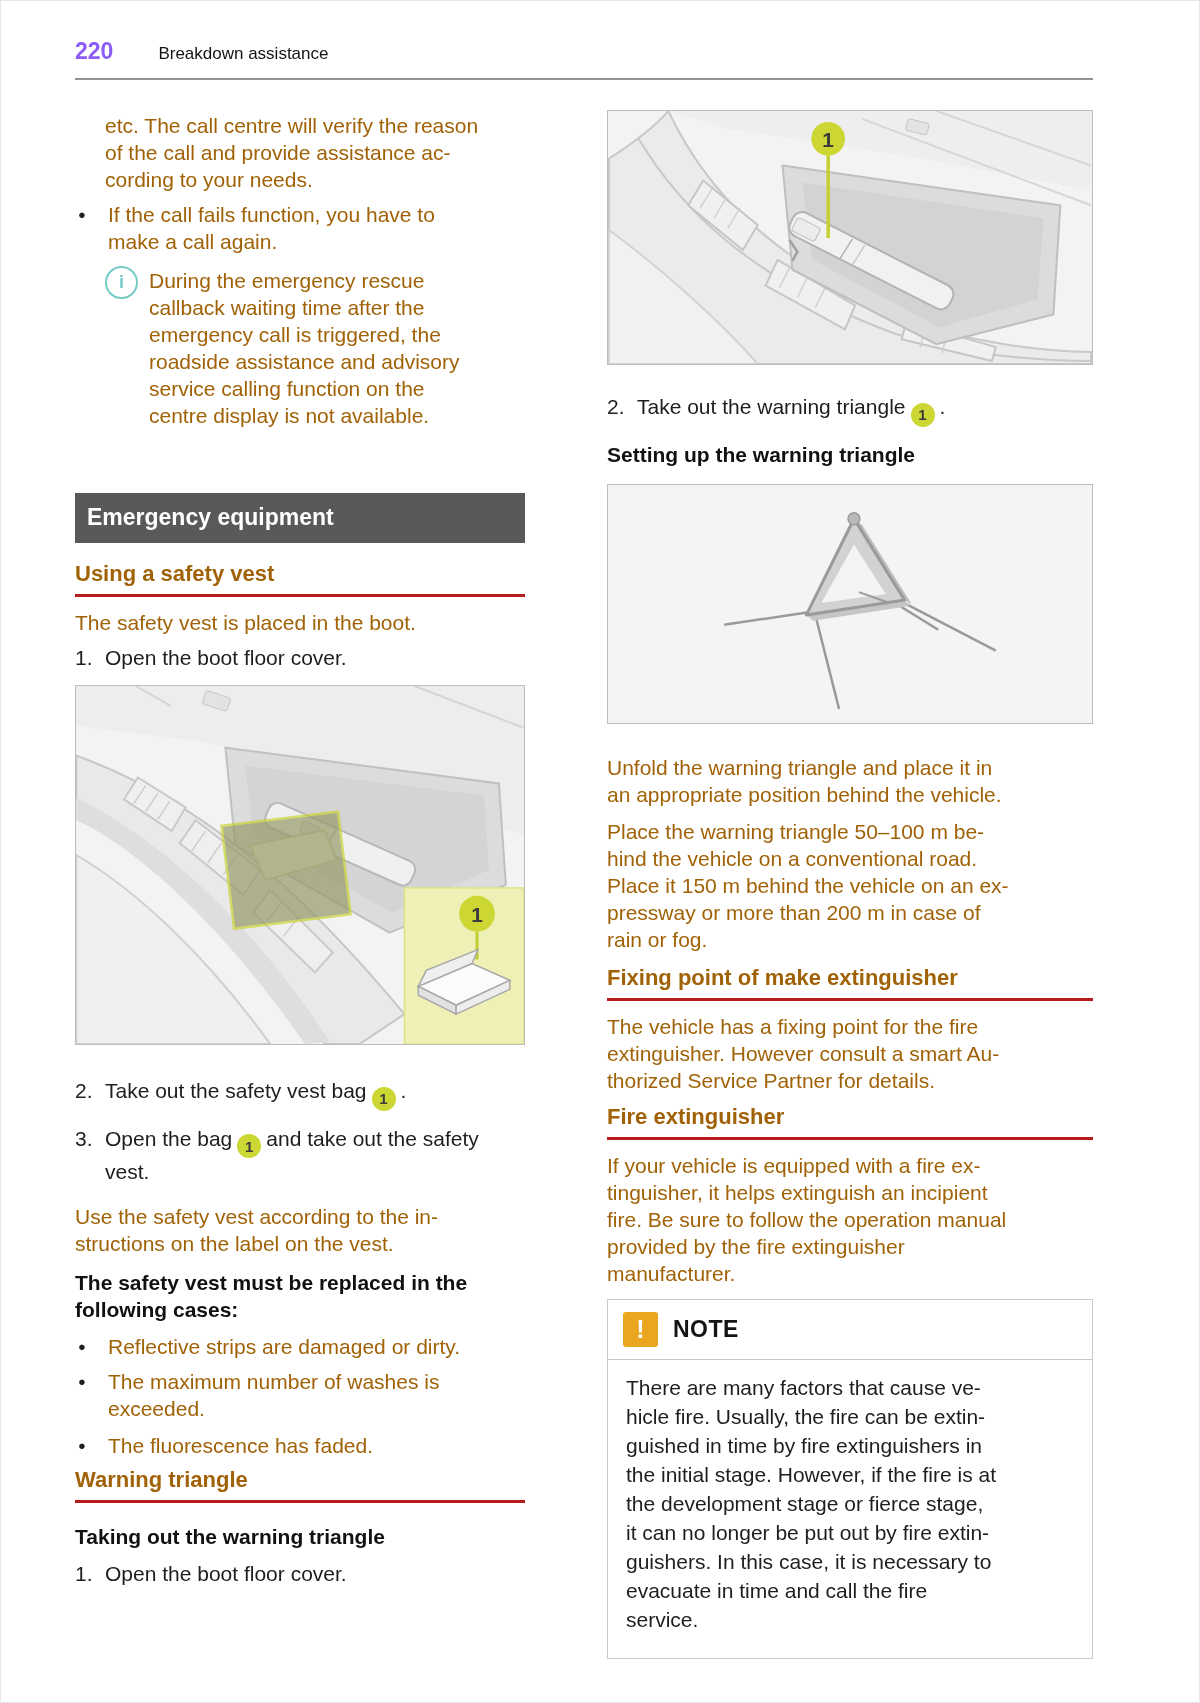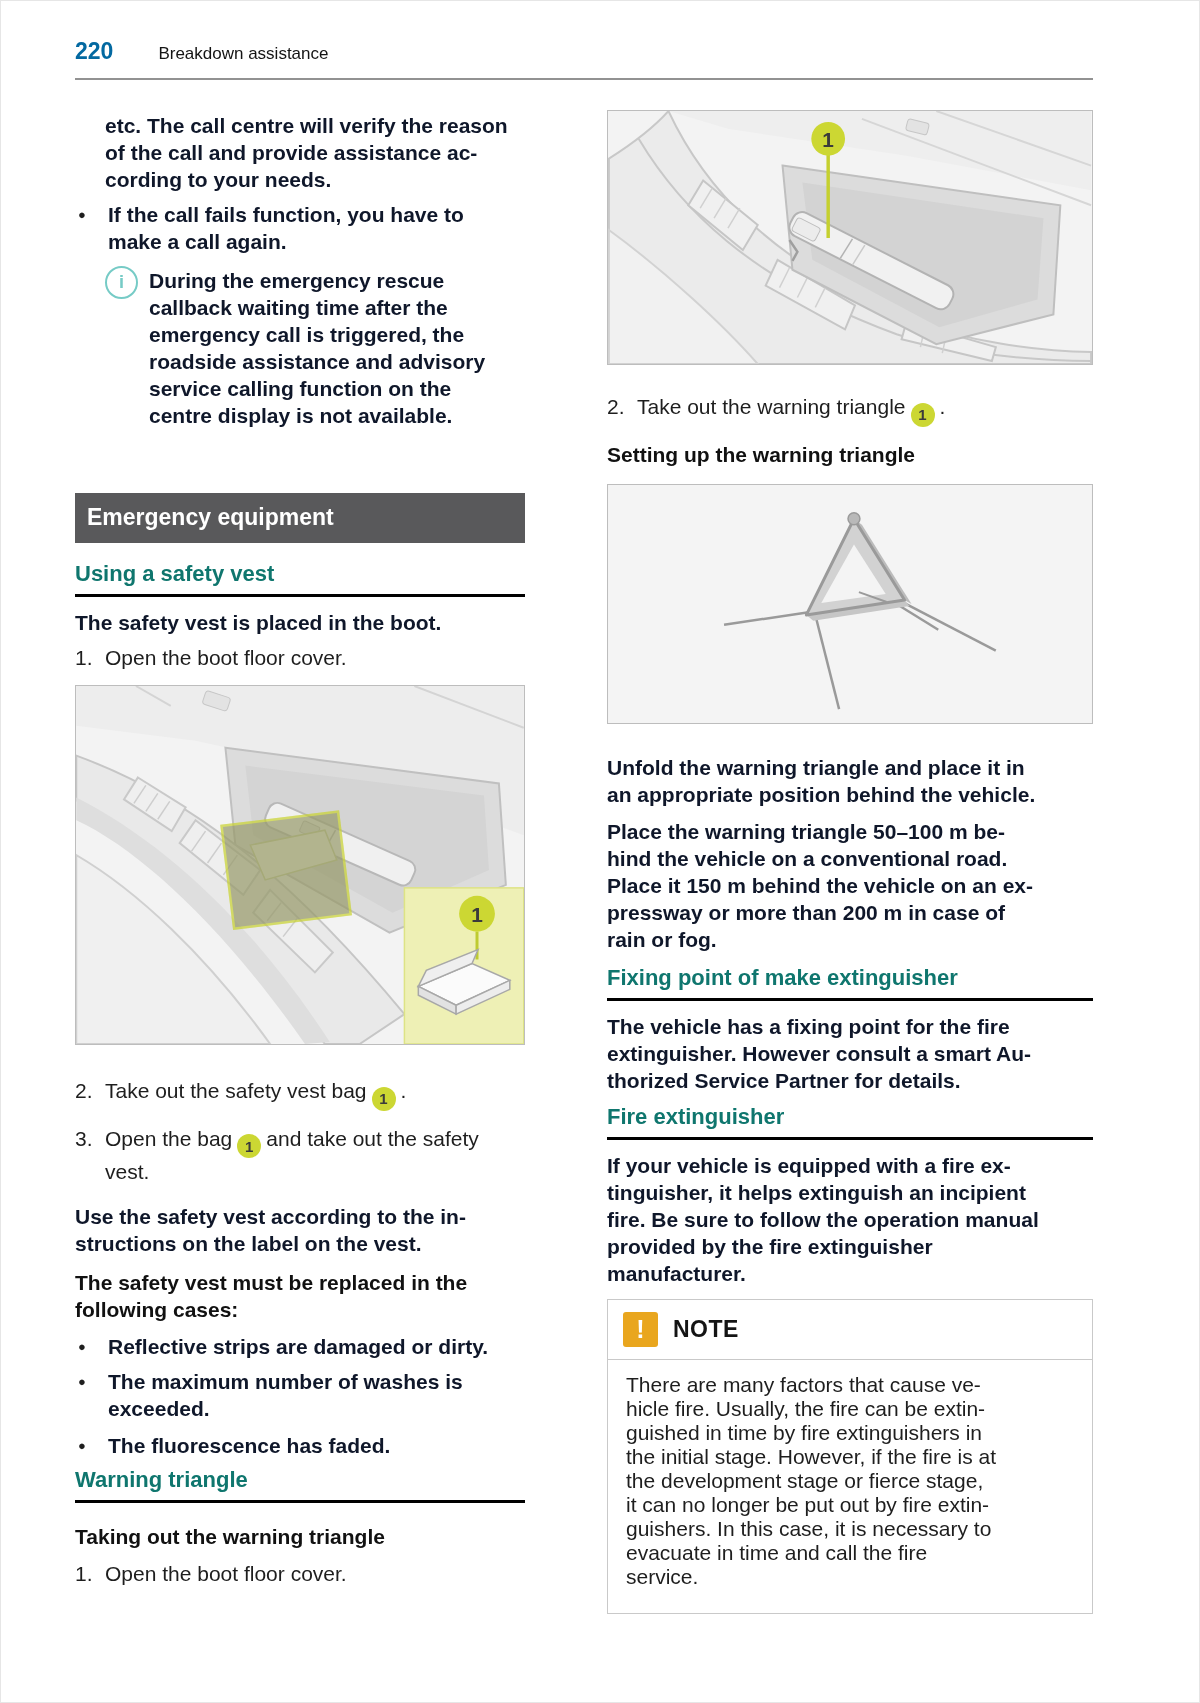--- a/index.html
+++ b/index.html
@@ -5,29 +5,29 @@
   html,body{margin:0;padding:0;}
   body{
     width:1200px;height:1703px;
     background:#ffffff;
     font-family:"Liberation Sans", sans-serif;
     color:#1e1e1e;
     position:relative;
     box-shadow:inset 0 0 0 1px #e6e6e6;
   }
   .pagehead{position:absolute;left:75px;top:38px;display:flex;align-items:baseline;}
-  .page-num{font-size:23px;font-weight:bold;color:#0369a1;}
+  .page-num{font-size:23px;font-weight:bold;color:#8b5cf6;}
   .chapter{font-size:17px;margin-left:45px;color:#141414;}
   .headrule{position:absolute;left:75px;top:78px;width:1018px;height:2px;background:#929292;}
 
   .col{position:absolute;top:0;}
   .col-left{left:75px;width:450px;}
   .col-right{left:607px;width:486px;}
 
-  .para{white-space:pre-line;font-size:21px;line-height:27px;margin:0;color:#0f172a;font-weight:bold;}
+  .para{white-space:pre-line;font-size:21px;line-height:27px;margin:0;color:#a16207;}
   .indent{padding-left:30px;}
   .boldtext{font-weight:bold;color:#111;}
 
   .bullet{display:flex;margin:0;}
   .dot{width:30px;flex:none;padding-left:3px;}
   .dot::before{content:"●";font-size:13px;line-height:27px;color:#1e1e1e;}
 
   .step{display:flex;}
   .step-num{width:30px;flex:none;font-size:21px;line-height:27px;}
   .step-body{flex:1;white-space:pre-line;font-size:21px;line-height:27px;}
@@ -43,34 +43,34 @@
   .info{display:flex;gap:11px;padding-left:30px;}
   .info-icon{
     flex:none;width:29px;height:29px;border:2.5px solid #76cbc6;border-radius:50%;
     color:#76cbc6;font-size:18px;font-weight:bold;font-style:normal;
     display:flex;align-items:center;justify-content:center;margin-top:-1px;
   }
   .info-body{flex:1;}
 
   .banner{background:#59595b;color:#ffffff;font-weight:bold;font-size:23px;padding:11px 0 12px 12px;}
 
-  .subhead{font-size:22px;font-weight:bold;color:#0f766e;border-bottom:3px solid #000000;padding-bottom:7px;}
+  .subhead{font-size:22px;font-weight:bold;color:#a16207;border-bottom:3px solid #b91c1c;padding-bottom:7px;}
 
   .figure{border:1px solid #bdbdbd;background:#f3f3f3;overflow:hidden;}
   .figure svg{display:block;}
 
   .note{border:1.5px solid #c9c9c9;background:#fff;}
   .note-header{display:flex;align-items:center;gap:15px;padding:12px 15px;border-bottom:1.5px solid #c9c9c9;}
   .note-icon{
     width:35px;height:35px;background:#e9a61e;border-radius:3px;
     color:#ffffff;font-size:25px;font-weight:bold;
     display:flex;align-items:center;justify-content:center;
   }
   .note-label{font-weight:bold;font-size:23px;letter-spacing:0.5px;color:#141414;}
-  .note-body{padding:13px 18px 24px;white-space:pre-line;font-size:21px;line-height:24px;}
+  .note-body{padding:13px 18px 24px;white-space:pre-line;font-size:21px;line-height:29px;}
 </style>
 </head>
 <body>
 
 <div class="pagehead">
   <span class="page-num">220</span>
   <span class="chapter">Breakdown assistance</span>
 </div>
 <div class="headrule"></div>
 

